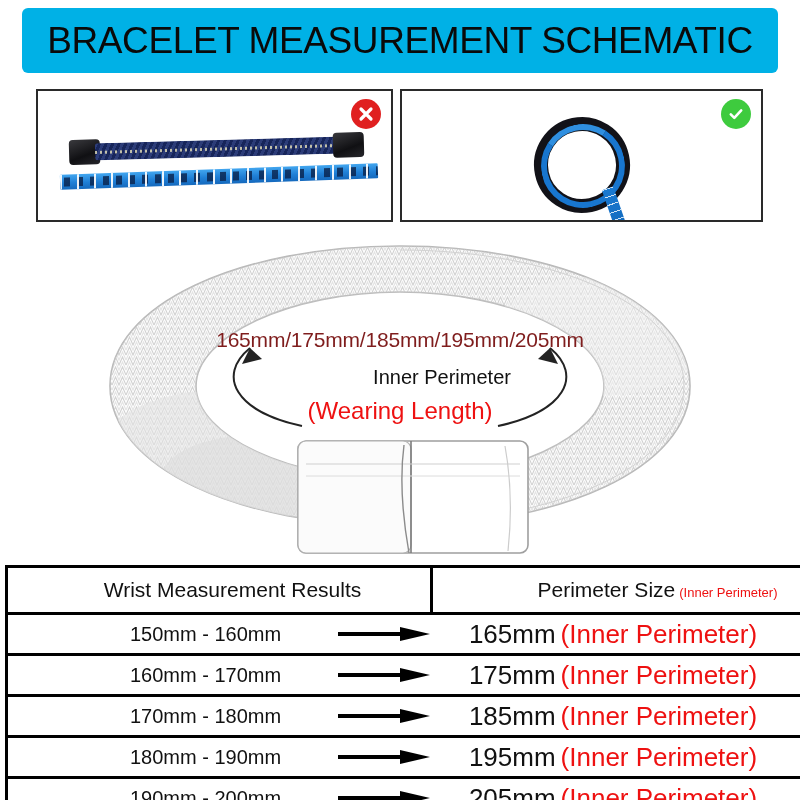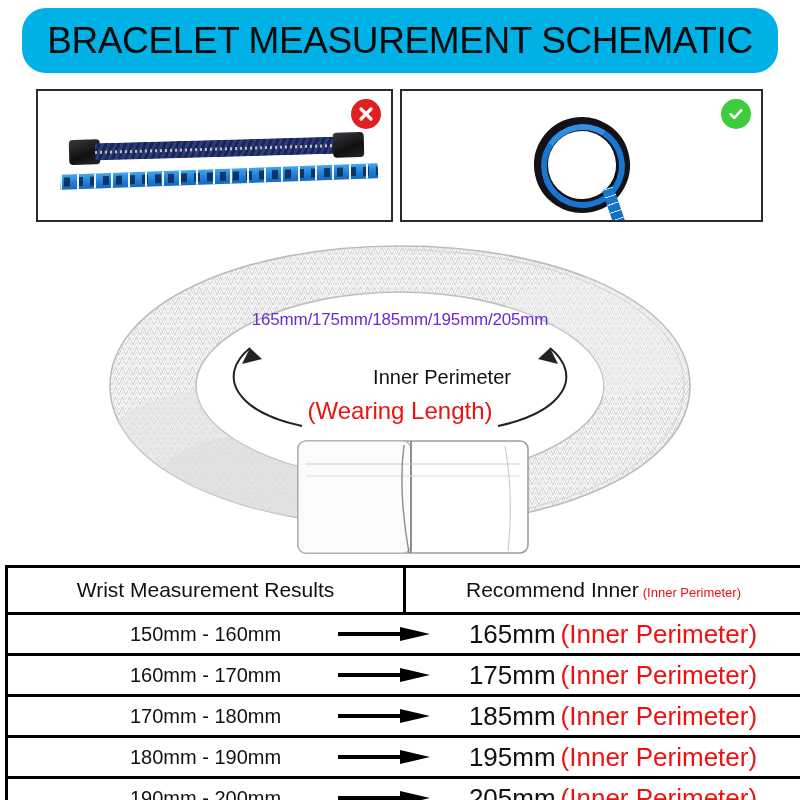--- a/index.html
+++ b/index.html
@@ -21,21 +21,21 @@
   }
 
   
   .title-banner {
     position: absolute;
     left: 22px;
     top: 8px;
     width: 756px;
     height: 65px;
     background: #00b1e6;
-    border-radius: 24px;
+    border-radius: 6px;
     display: flex;
     align-items: center;
     justify-content: center;
   }
   .title-text {
     font-size: 37px;
     font-weight: 400;
     color: #0a0a0a;
     letter-spacing: -0.4px;
     white-space: nowrap;
@@ -203,23 +203,23 @@
   .sketch svg { display: block; }
 
   .callout {
     position: absolute;
     left: 0;
     width: 800px;
     text-align: center;
     pointer-events: none;
   }
   .callout-sizes {
-    top: 84px;
-    font-size: 17px;
-    color: #6d28d9;
+    top: 102px;
+    font-size: 21px;
+    color: #7f1d1d;
     letter-spacing: -0.2px;
   }
   .callout-inner {
     top: 140px;
     font-size: 20px;
     color: #111111;
     margin-left: 42px;
   }
   .callout-wearing {
     top: 171px;
@@ -237,21 +237,21 @@
     table-layout: fixed;
   }
   .size-table td {
     border: 3px solid #000000;
     padding: 0;
     height: 38px;
     vertical-align: middle;
     text-align: center;
     background: #ffffff;
   }
-  .size-table tr.head td { height: 44px; }
+  .size-table tr.head td { height: 44px; padding-left: 27px; }
   .col-left  { width: 395px; }
   .col-right { width: 395px; }
 
   .hdr-main {
     font-size: 21px;
     color: #111111;
   }
   .hdr-sub {
     font-size: 13px;
     color: #ee1111;
@@ -411,21 +411,21 @@
     <div class="callout callout-wearing">(Wearing Length)</div>
   </div>
 
   <table class="size-table">
     <tbody>
       <tr class="head">
         <td class="col-left">
           <span class="hdr-main">Wrist Measurement Results</span>
         </td>
         <td class="col-right">
-          <span class="hdr-main">Recommend Inner</span><span class="hdr-sub">(Inner Perimeter)</span>
+          <span class="hdr-main">Perimeter Size</span><span class="hdr-sub">(Inner Perimeter)</span>
         </td>
       </tr>
 
       <tr>
         <td colspan="2">
           <div class="row-cell">
             <div class="rng">150mm - 160mm</div>
             <div class="arrow">
               <svg width="95" height="16" viewBox="0 0 95 16">
                 <path d="M0 8 L66 8" stroke="#000" stroke-width="4"></path>

